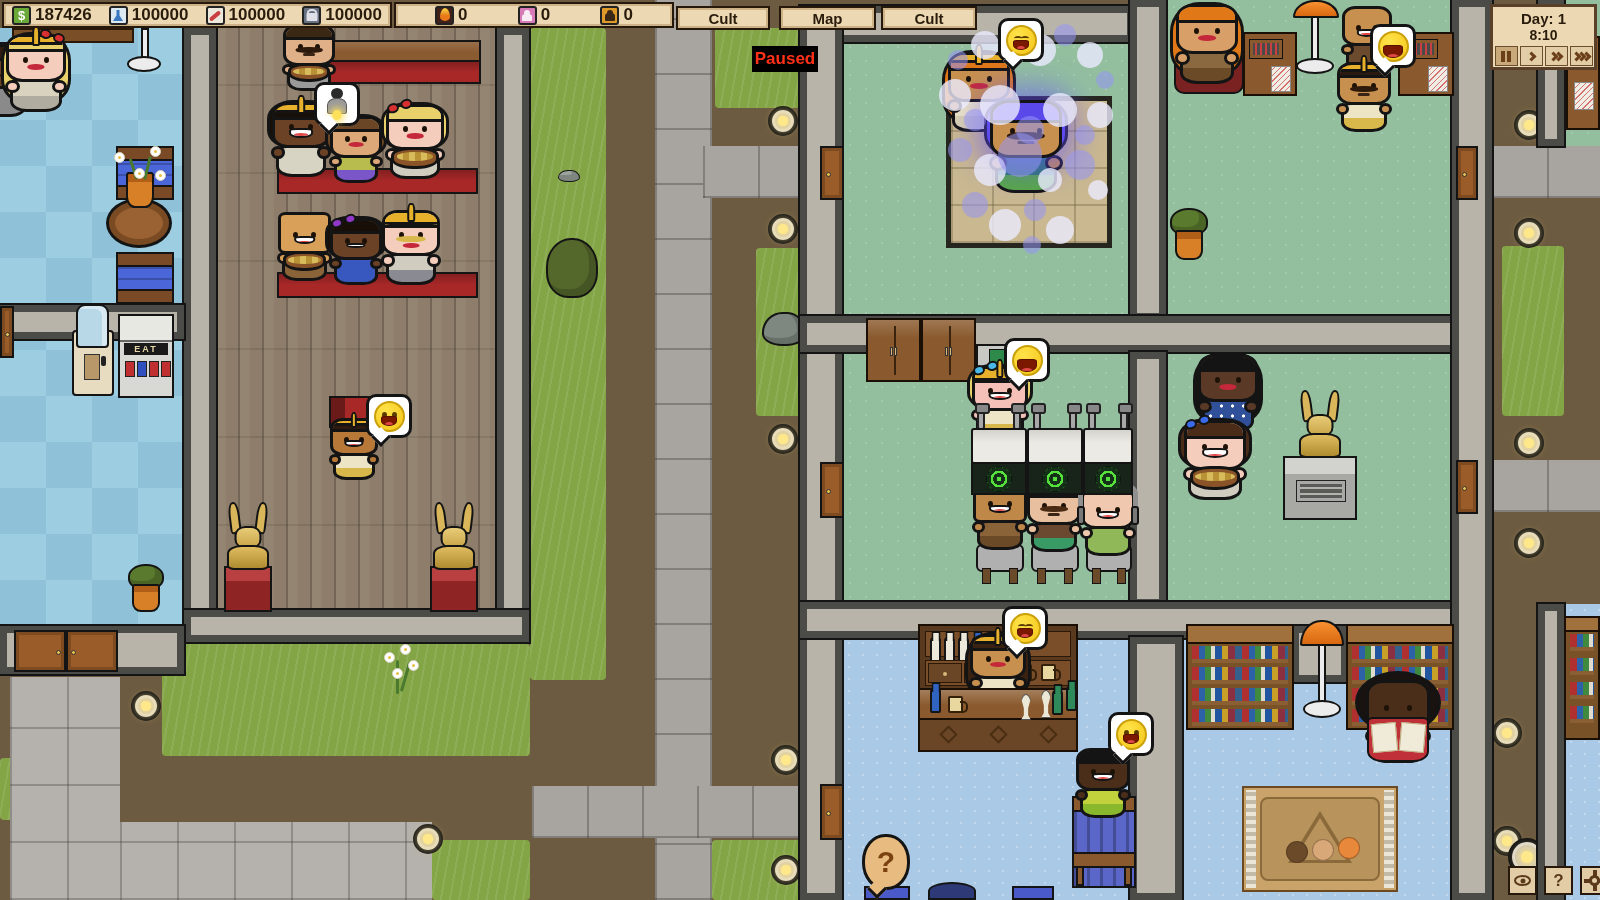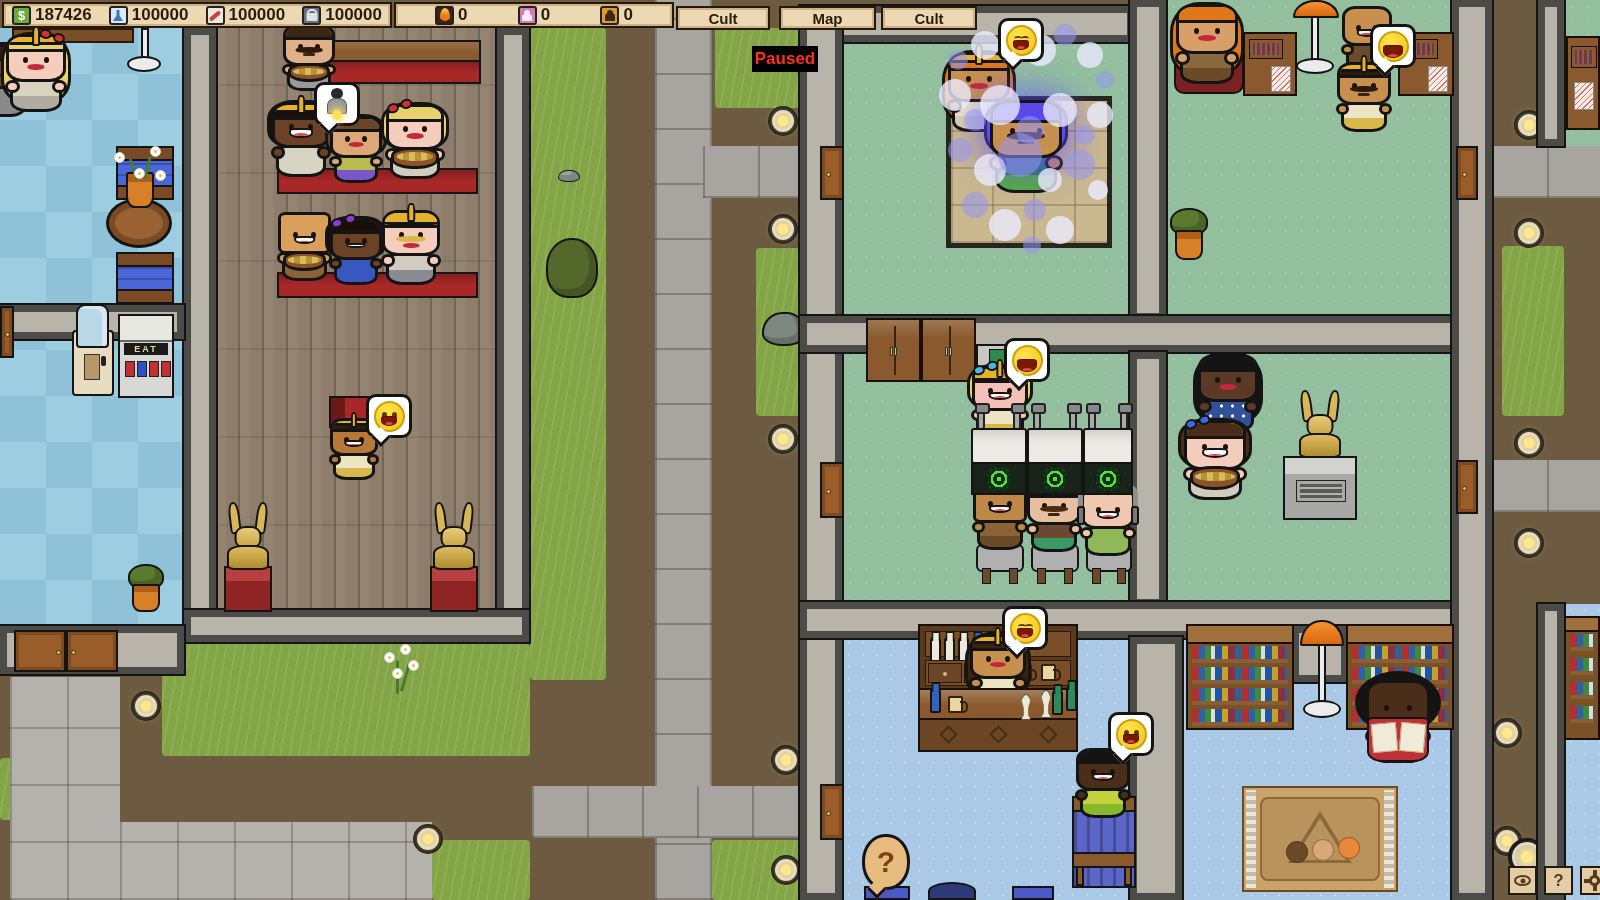--- a/index.html
+++ b/index.html
@@ -505,20 +505,42 @@
       </div>
       <div class="res-item">
         <div class="ricon cultist-icon"></div>
         <span>0</span>
       </div>
     </div>
   <div class="menu-btn" style="left:676px;width:94px;">Cult</div>
   <div class="menu-btn" style="left:779px;width:97px;">Map</div>
   <div class="menu-btn" style="left:881px;width:96px;">Cult</div>
   <div id="paused">Paused</div>
+  <div id="clock">
+    <div class="d">Day: 1</div>
+    <div class="t">8:10</div>
+    <div class="row">
+      <div class="tbtn active">
+          <span class="pbar"></span>
+          <span class="pbar"></span>
+        </div>
+      <div class="tbtn">
+          <span class="chev"></span>
+        </div>
+      <div class="tbtn">
+          <span class="chev"></span>
+          <span class="chev"></span>
+        </div>
+      <div class="tbtn">
+          <span class="chev"></span>
+          <span class="chev"></span>
+          <span class="chev"></span>
+        </div>
+    </div>
+  </div>
   <div class="corner-btn" style="left:1508px;">
       <span class="eyeicon"></span>
     </div>
   <div class="corner-btn" style="left:1544px;">?</div>
   <div class="corner-btn" style="left:1580px;">
       <span class="gear">
         <span style="position:absolute;left:3px;top:3px;width:5px;height:5px;background:#e2cda6;border-radius:50%;z-index:1;"></span>
       </span>
     </div>
 <div class="glight" style="left: 131px; top: 691px; width: 30px; height: 30px;">

